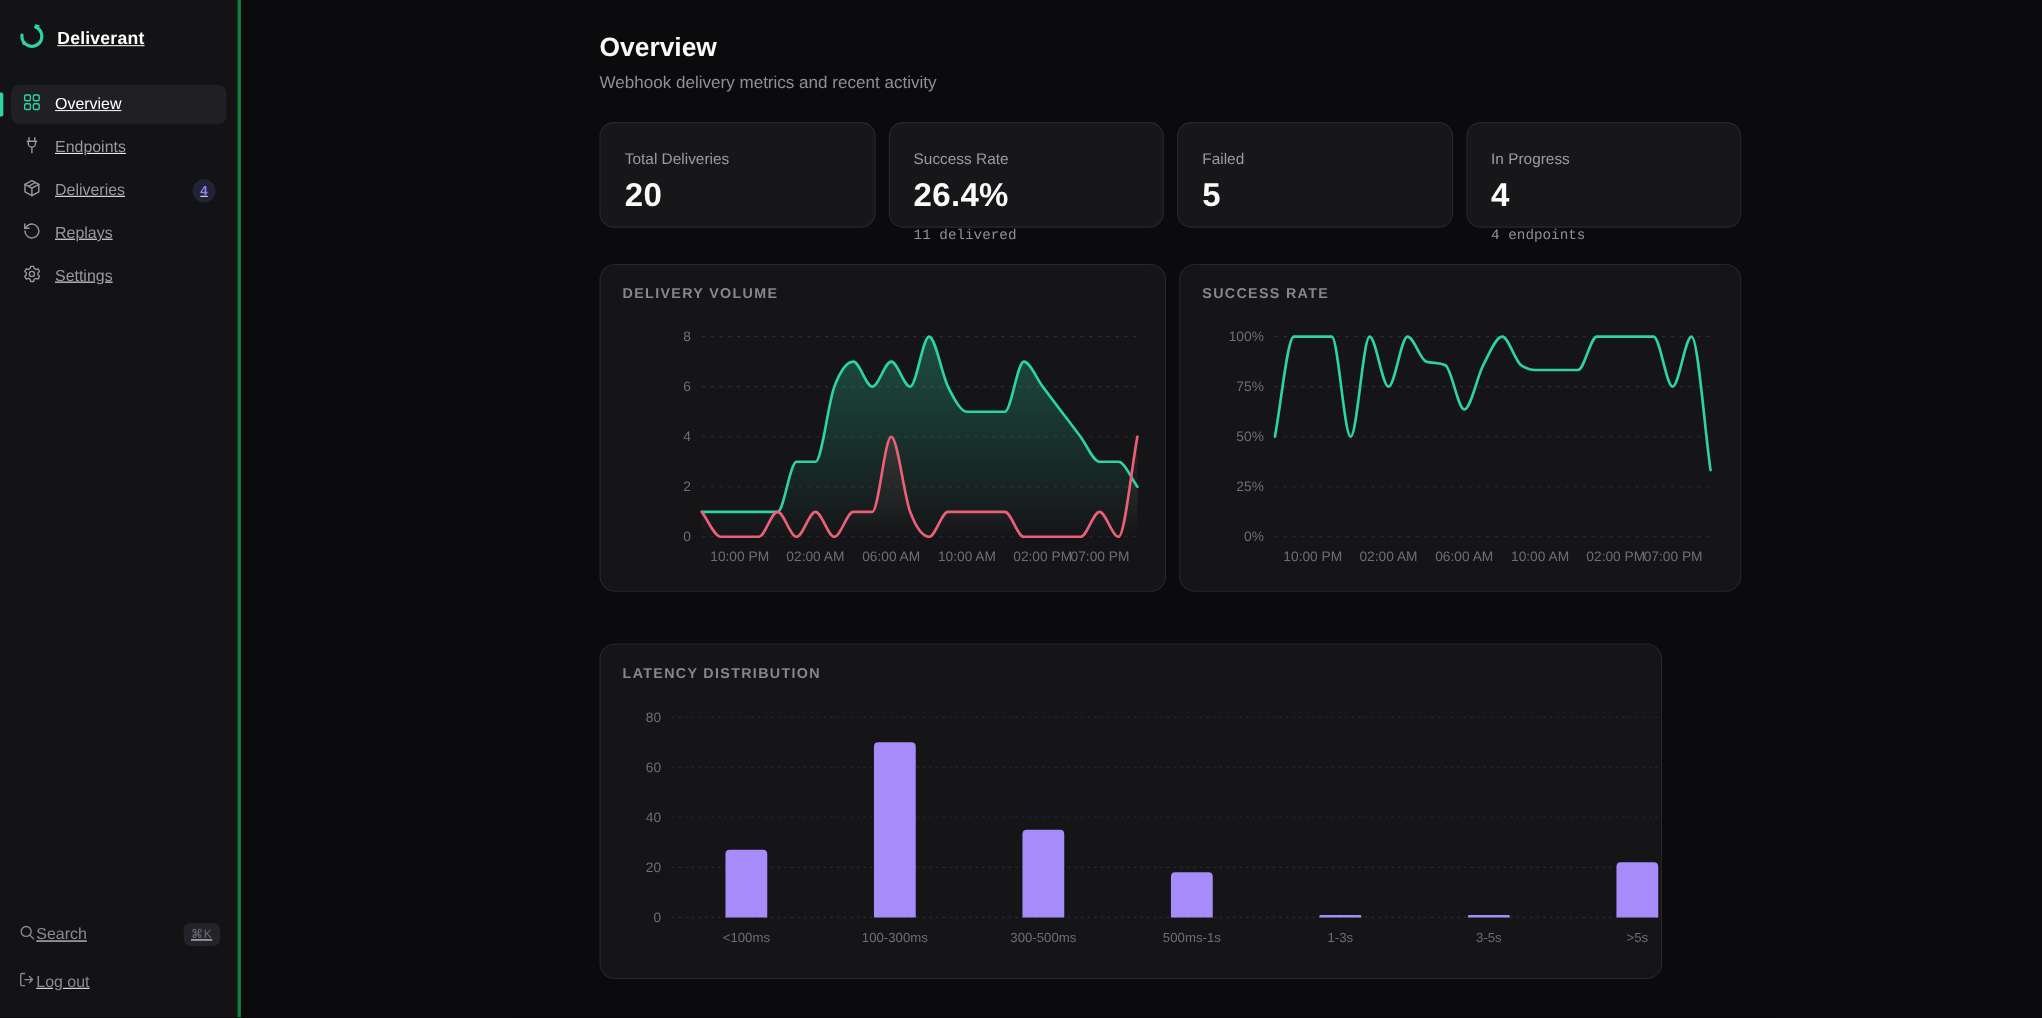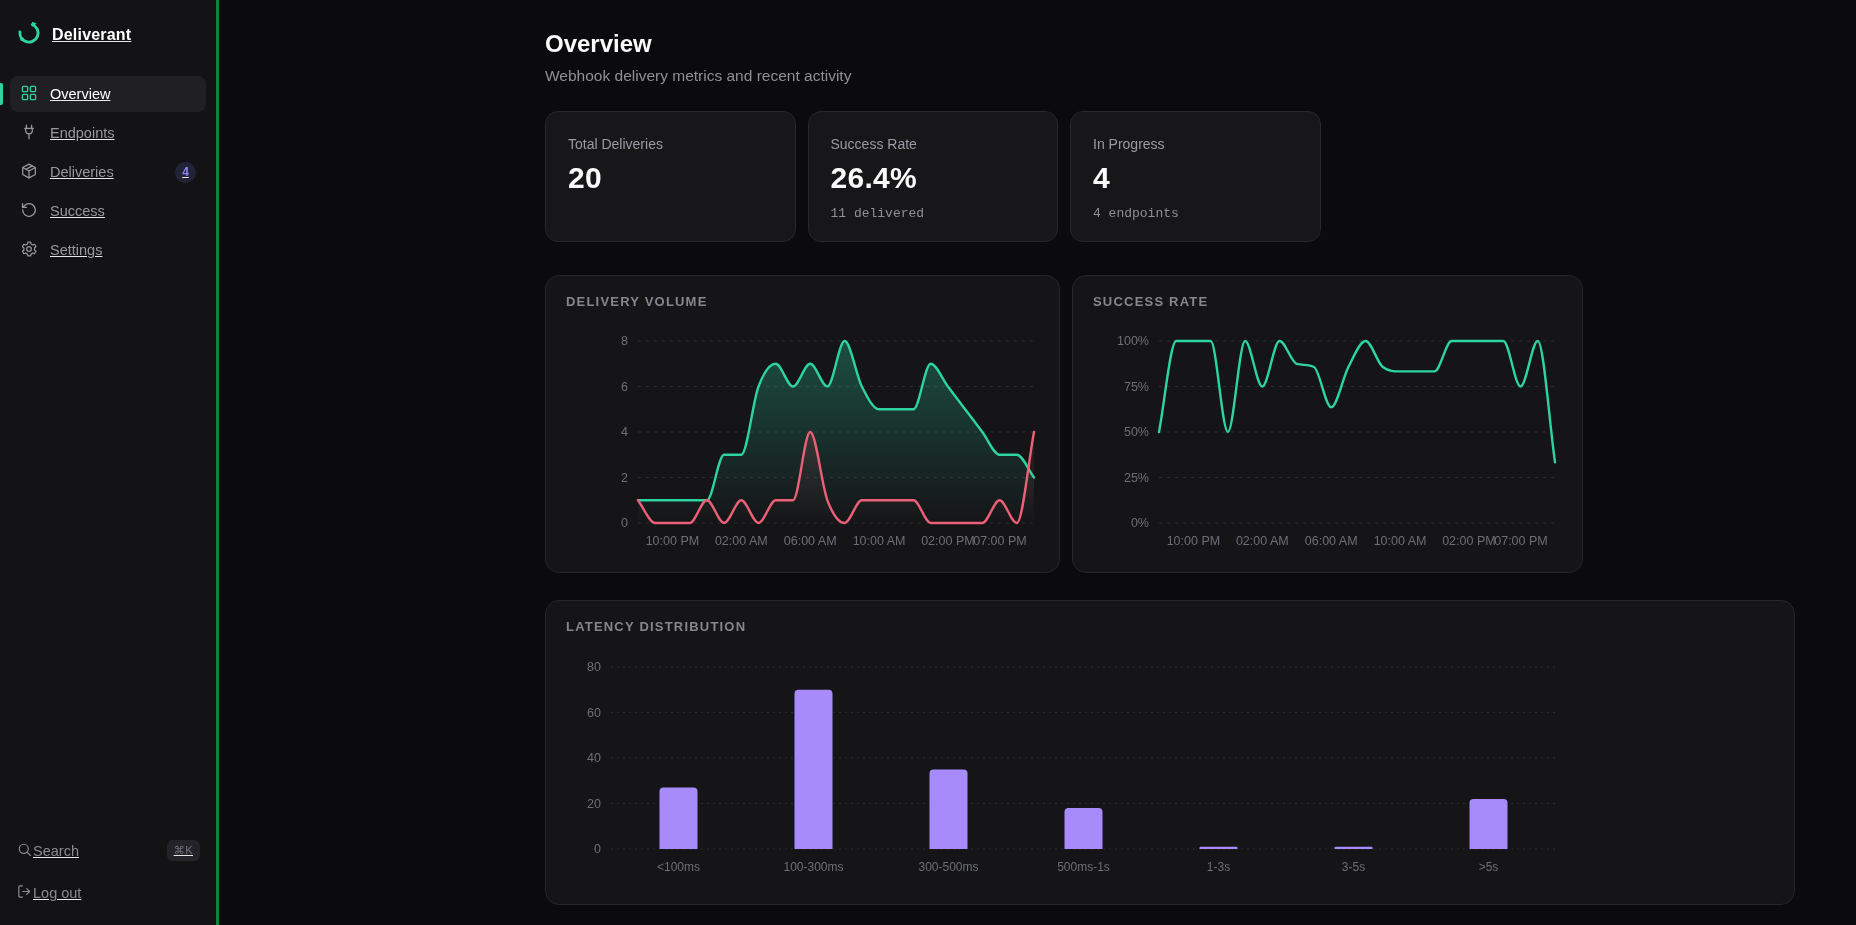--- a/index.html
+++ b/index.html
@@ -49,32 +49,32 @@
 
   
   .main { flex: 1; overflow: hidden; }
   .container { width: 1038px; margin-left: 326px; padding-top: 30px; }
   h1.page-title { font-size: 24px; font-weight: 700; color: #fafafa; }
   .page-subtitle { font-size: 15.5px; color: #8f9096; margin-top: 9px; }
 
   .stats { display: grid; grid-template-columns: repeat(4, 1fr); gap: 12px; margin-top: 26px; }
   .stat-card {
     background: #17171a; border: 1px solid #28282c; border-radius: 13px;
-    height: 131px; padding: 24px 22px;
+    height: 96px; padding: 24px 22px;
   }
   .stat-label { font-size: 14px; color: #9a9ba2; }
   .stat-value { font-size: 30px; font-weight: 700; color: #fafafa; margin-top: 9px; letter-spacing: .3px; }
   .stat-sub { font-size: 13px; color: #8f9096; margin-top: 11px; font-family: Liberation Mono, monospace; }
 
   .charts-row { display: grid; grid-template-columns: 515px 511px; gap: 12px; margin-top: 33px; }
   .chart-card {
     background: #151518; border: 1px solid #27272b; border-radius: 14px;
     height: 298px; padding: 18px 20px; overflow: hidden;
   }
-  .chart-card.wide { margin-top: 27px; height: 305px; width: 1250px; }
+  .chart-card.wide { margin-top: 47px; height: 305px; width: 966px; }
   .chart-title {
     font-size: 13px; font-weight: 600; color: #85878d;
     letter-spacing: 1.2px; text-transform: uppercase;
   }
   .chart-card svg { display: block; margin-top: 10px; }
   svg text { font-family: "Liberation Sans", "DejaVu Sans", sans-serif; }
 </style>
 </head>
 <body>
 
@@ -126,21 +126,21 @@
         <span class="badge">4</span>
       </div>
 
       <div class="nav-item">
         <span class="nav-ic">
           <svg width="18" height="18" viewBox="0 0 24 24" fill="none" stroke="currentColor" stroke-width="1.7" stroke-linecap="round" stroke-linejoin="round">
             <path d="M3.6 12a8.4 8.4 0 1 0 2.5-6L3.4 8.6"></path>
             <path d="M3.4 3.6v5h5"></path>
           </svg>
         </span>
-        <span>Success</span>
+        <span>Replays</span>
       </div>
 
       <div class="nav-item">
         <span class="nav-ic">
           <svg width="18" height="18" viewBox="0 0 24 24" fill="none" stroke="currentColor" stroke-width="1.6" stroke-linecap="round" stroke-linejoin="round">
             <circle cx="12" cy="12" r="3.1"></circle>
             <path d="M19.3 13.4c.05-.46.05-2.34 0-2.8l2-1.55-1.9-3.3-2.36.95a7.6 7.6 0 0 0-2.42-1.4L14.2 2.8h-3.8l-.42 2.5a7.6 7.6 0 0 0-2.42 1.4l-2.36-.95-1.9 3.3 2 1.55c-.05.46-.05 2.34 0 2.8l-2 1.55 1.9 3.3 2.36-.95a7.6 7.6 0 0 0 2.42 1.4l.42 2.5h3.8l.42-2.5a7.6 7.6 0 0 0 2.42-1.4l2.36.95 1.9-3.3z"></path>
           </svg>
         </span>
         <span>Settings</span>
@@ -177,20 +177,24 @@
 
       <section class="stats">
         <div class="stat-card">
           <div class="stat-label">Total Deliveries</div>
           <div class="stat-value">20</div>
         </div>
         <div class="stat-card">
           <div class="stat-label">Success Rate</div>
           <div class="stat-value">26.4%</div>
           <div class="stat-sub">11 delivered</div>
+        </div>
+        <div class="stat-card">
+          <div class="stat-label">Failed</div>
+          <div class="stat-value">5</div>
         </div>
         <div class="stat-card">
           <div class="stat-label">In Progress</div>
           <div class="stat-value">4</div>
           <div class="stat-sub">4 endpoints</div>
         </div>
       </section>
 
       <section class="charts-row">
         <div class="chart-card">

